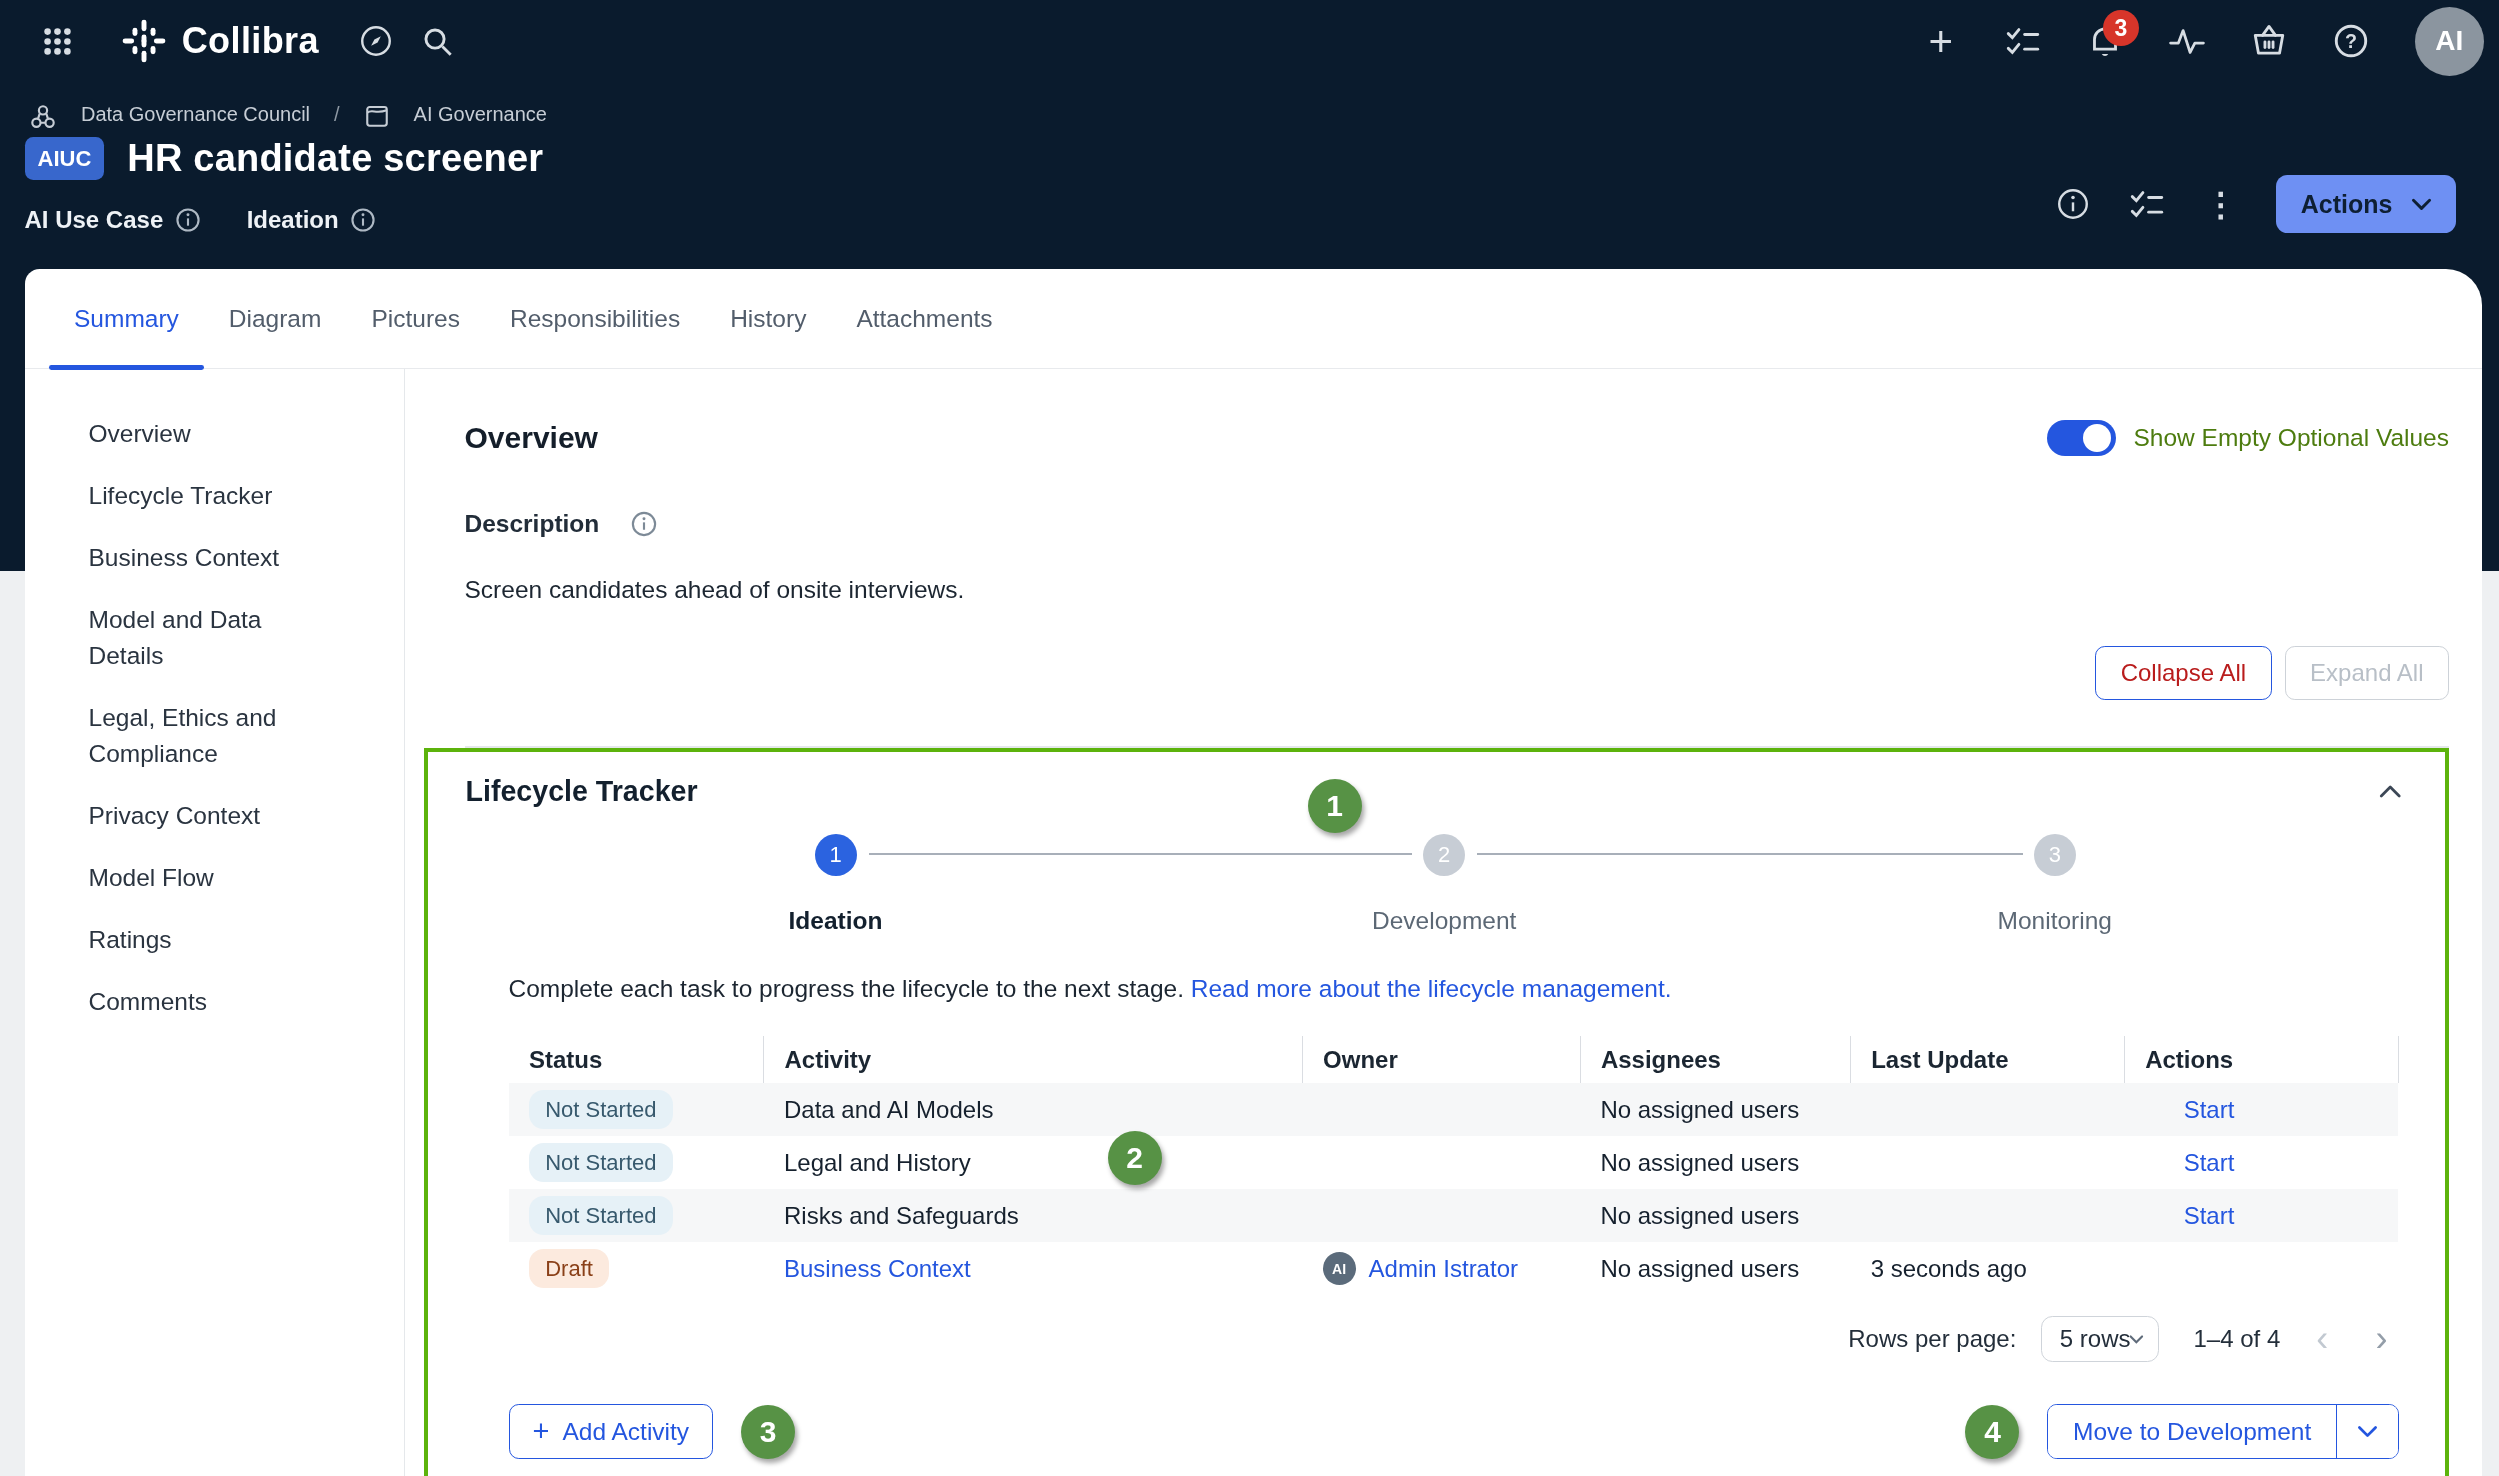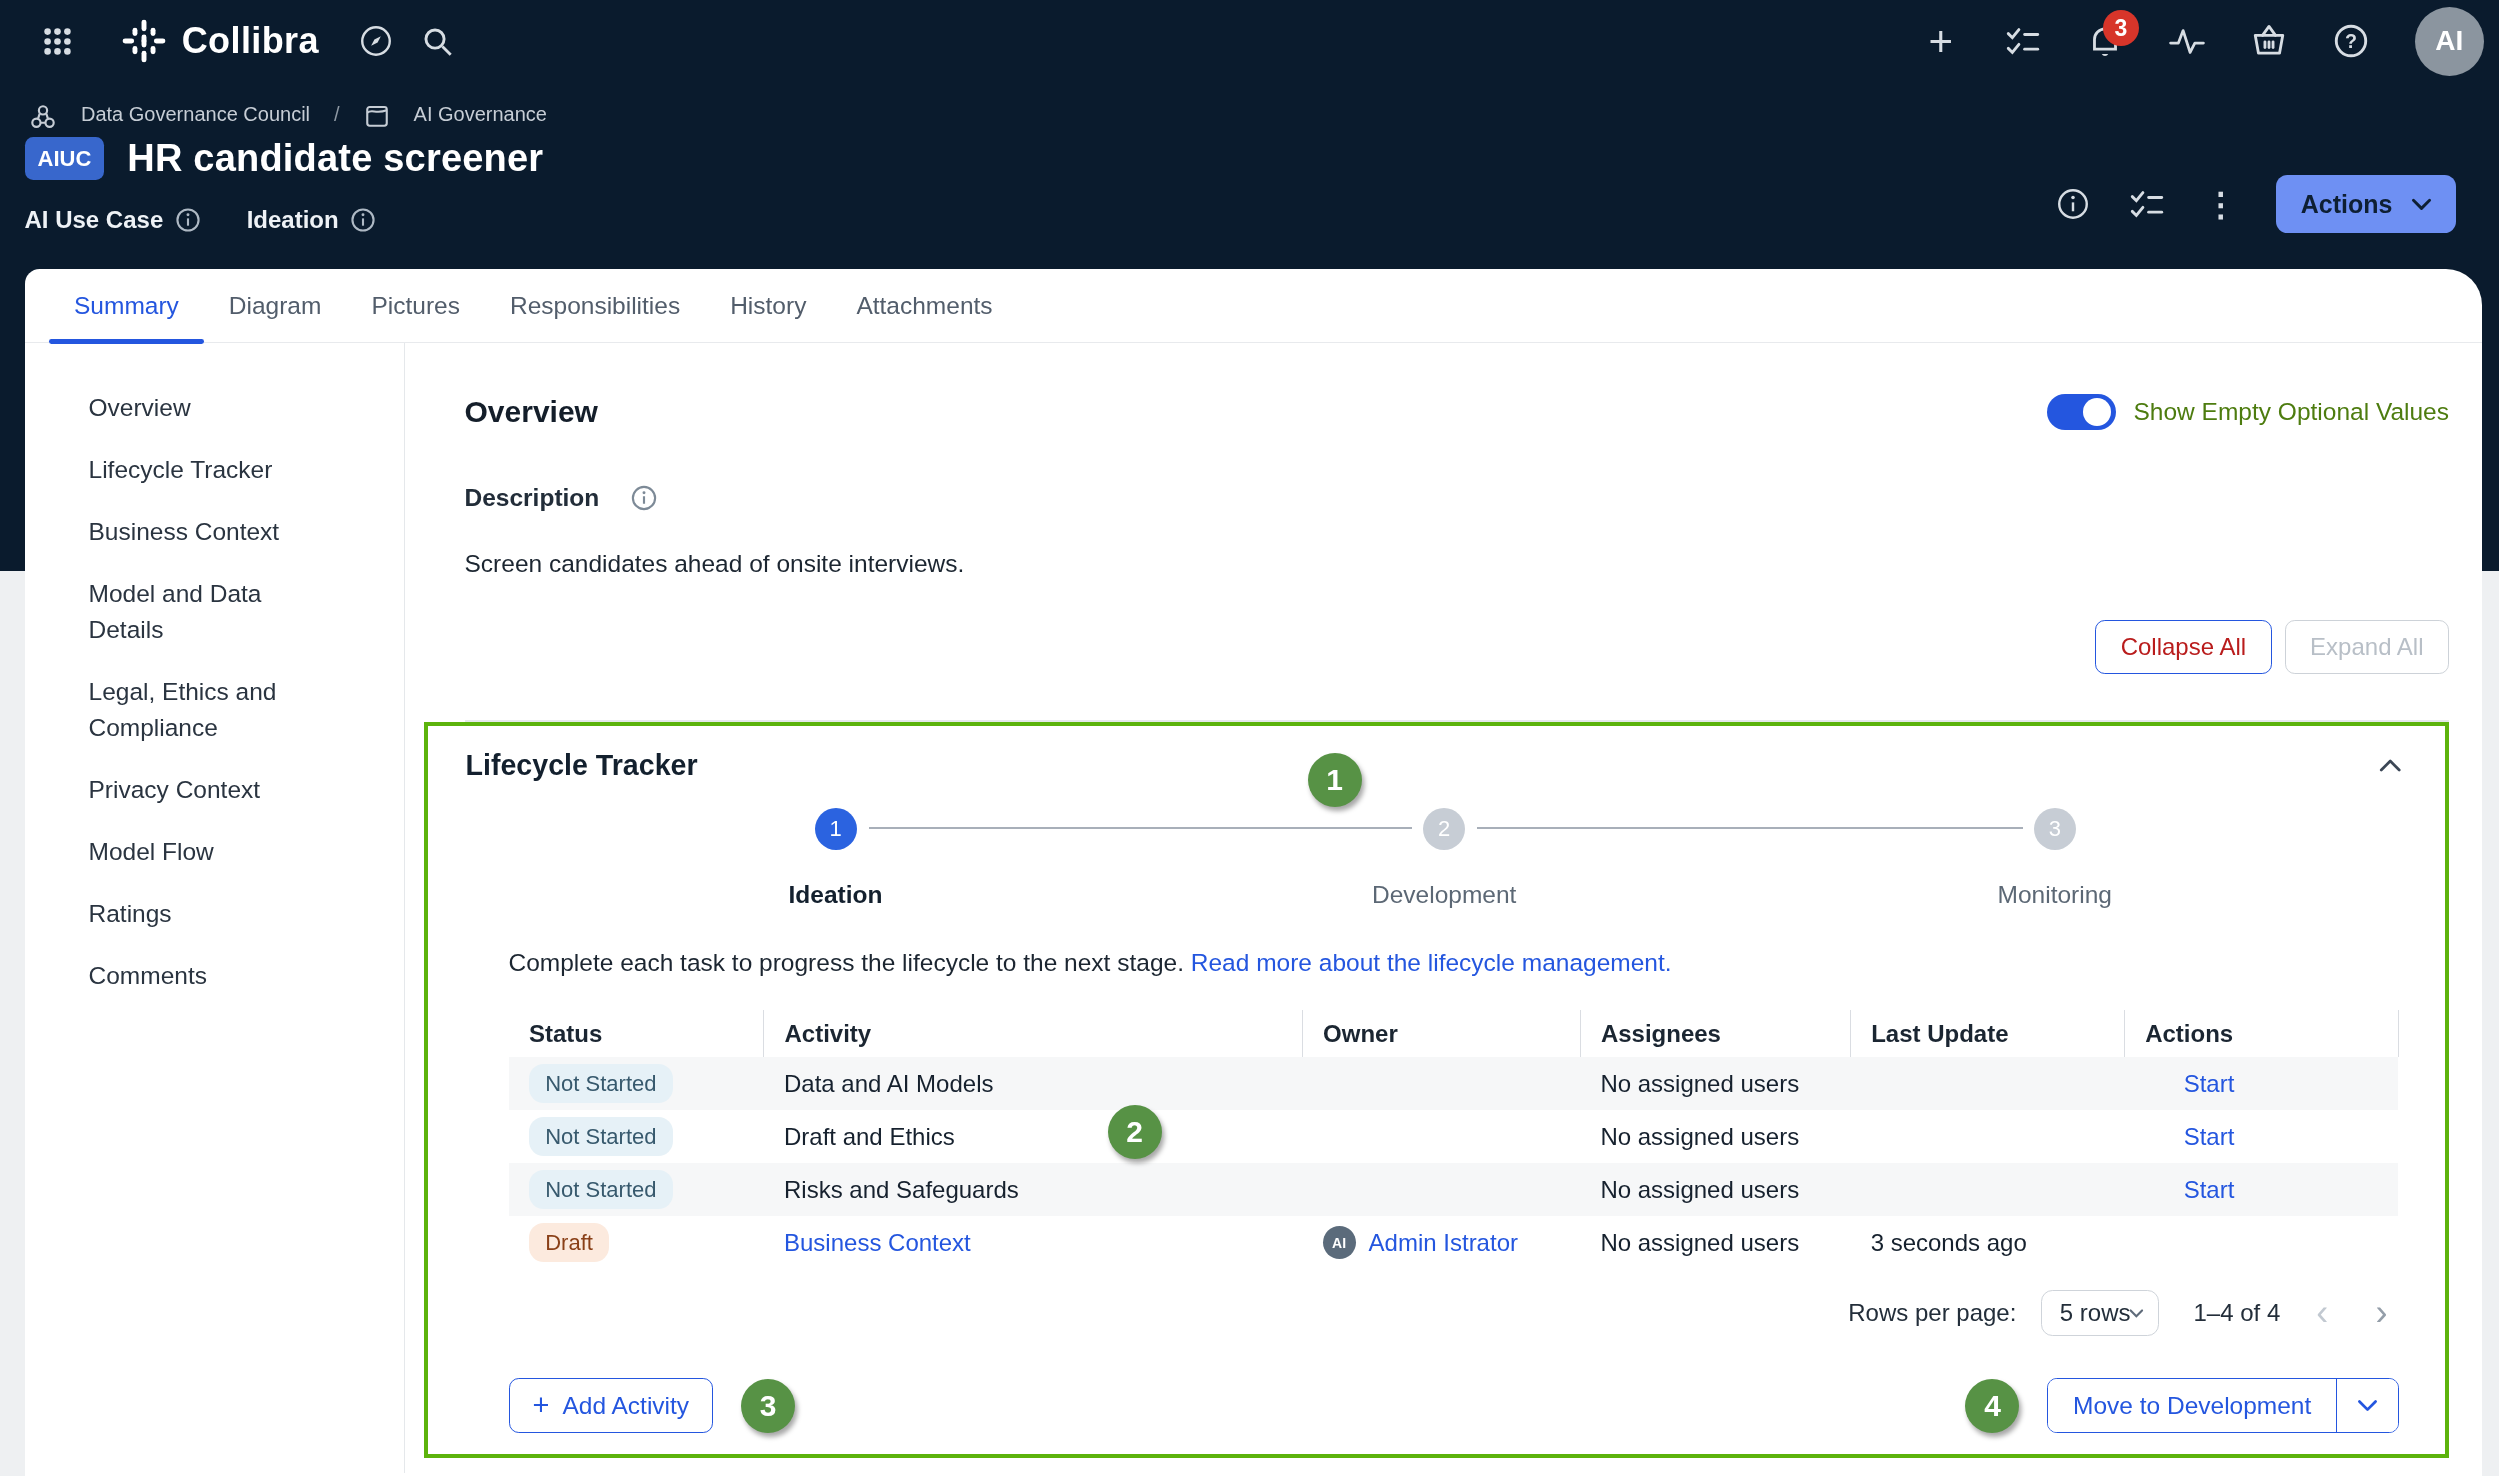--- a/index.html
+++ b/index.html
@@ -42,21 +42,21 @@
   .header-controls { position:absolute; top:175px; right:44px; display:flex; align-items:center; gap:39px; }
   .header-controls .icon-btn { cursor:pointer; display:flex; }
   .actions-btn {
     display:flex; align-items:center; gap:18px; background:#6e90f3; color:#0e1f33;
     font-size:25px; font-weight:700; padding:14.7px 24.5px; border-radius:11.4px; cursor:pointer; border:none;
     font-family:inherit;
   }
 
   
   .card { position:absolute; top:269px; left:24.5px; right:18px; bottom:0; background:#fff; border-radius:14.7px 36px 0 0; overflow:hidden; }
-  .tabs { display:flex; height:74px; border-bottom:1.6px solid #e8eaed; padding-left:24.5px;text-align:center; }
+  .tabs { display:flex; height:100px; border-bottom:1.6px solid #e8eaed; padding-left:24.5px;text-align:center; }
   .tab { position:relative; display:flex; align-items:center; padding:0 25px; font-size:24.5px; color:#525d6b; cursor:pointer; }
   .tab.active { color:#2456df; font-weight:500; }
   .tab.active::after { content:""; position:absolute; left:0; right:0; bottom:-1.6px; height:4.9px; background:#2456df; border-radius:2.4px; }
   .card-body { display:flex; height:calc(100% - 78px); }
 
   
   .sidebar { width:380px; flex:0 0 380px; border-right:1.6px solid #e5e8eb; padding:47px 33px 0 64px; }
   .side-item { width:245px; font-size:24.5px; color:#2a3440; line-height:36px; margin-bottom:26px; cursor:pointer; }
 
   
@@ -416,21 +416,21 @@
                 <tr>
                   <td><span class="chip not-started">Not Started</span></td>
                   <td>Data and AI Models</td>
                   <td></td>
                   <td>No assigned users</td>
                   <td></td>
                   <td><span class="action-link">Start</span></td>
                 </tr>
                 <tr>
                   <td><span class="chip not-started">Not Started</span></td>
-                  <td>Draft and Ethics</td>
+                  <td>Legal and History</td>
                   <td></td>
                   <td>No assigned users</td>
                   <td></td>
                   <td><span class="action-link">Start</span></td>
                 </tr>
                 <tr>
                   <td><span class="chip not-started">Not Started</span></td>
                   <td>Risks and Safeguards</td>
                   <td></td>
                   <td>No assigned users</td>

